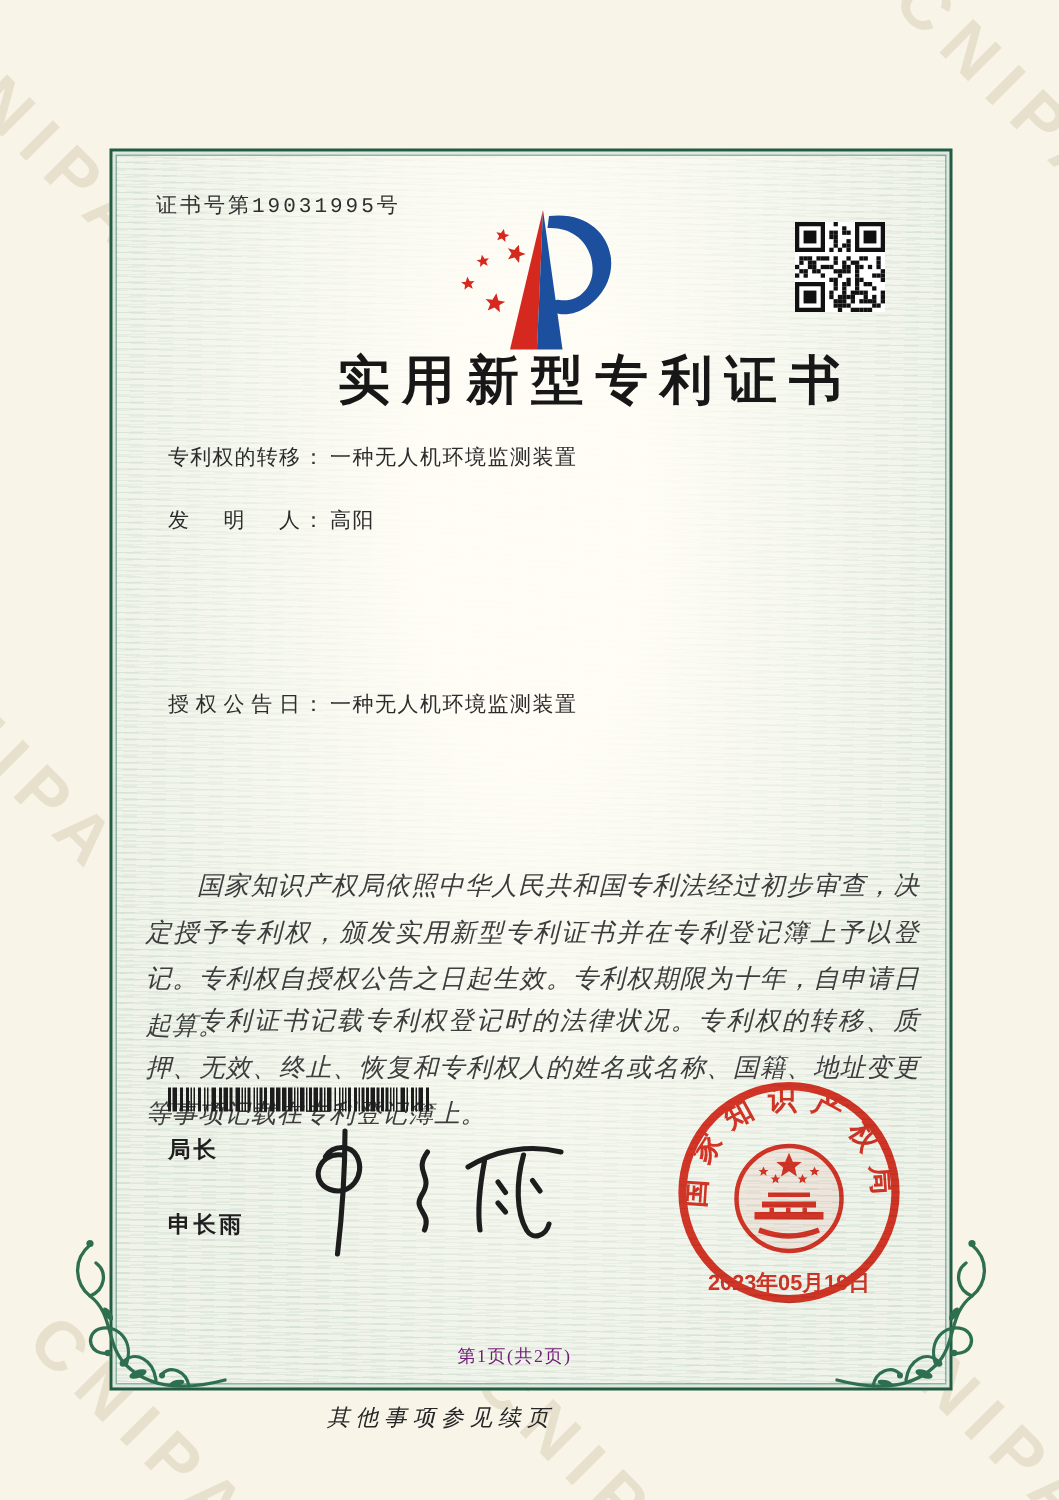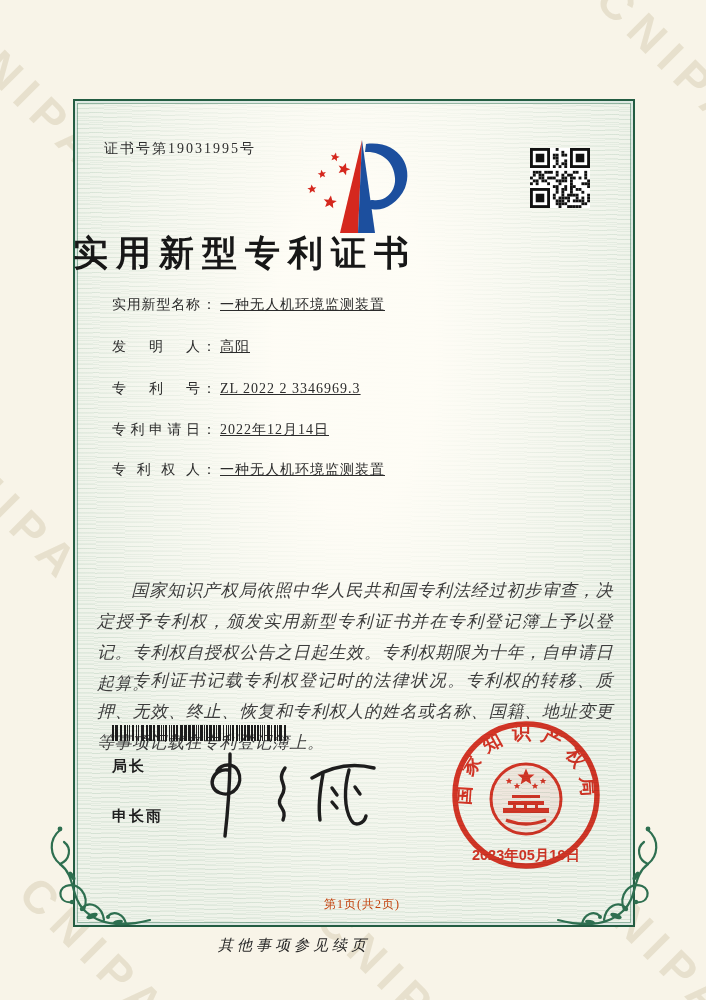--- a/index.html
+++ b/index.html
@@ -14,29 +14,29 @@
   
   .frame{position:absolute;left:73px;top:99px;width:562px;height:828px;box-sizing:border-box;
       border:2px solid #235c42;
       box-shadow:inset 0 0 0 2px rgba(255,255,255,.7), inset 0 0 0 3px rgba(70,130,100,.55);
       background-color:#eff3ea;
       background-image:
         radial-gradient(ellipse at 50% 30%, rgba(255,253,246,.95) 20%, rgba(255,253,246,0) 75%),
         repeating-linear-gradient(2deg, rgba(125,168,138,.14) 0 1px, rgba(0,0,0,0) 1px 4px),
         repeating-linear-gradient(358deg, rgba(125,168,138,.10) 0 1px, rgba(0,0,0,0) 1px 5px);}
 
-  .certno{position:absolute;left:104px;top:140px;font-size:14px;letter-spacing:2px;color:#2e2e2e;}
-  .title{position:absolute;left:73px;top:230px;width:496px;text-align:left;
+  .certno{position:absolute;left:104px;top:128px;font-size:14px;letter-spacing:2px;color:#2e2e2e;font-family:Liberation Mono, monospace;}
+  .title{position:absolute;left:73px;top:230px;width:496px;text-align:right;
       font-size:35px;font-weight:bold;letter-spacing:8px;color:#171717;}
 
   .frow{position:absolute;left:112px;font-size:14px;color:#2c2c2c;white-space:nowrap;}
   .flabel{display:inline-block;width:88px;text-align:justify;text-align-last:justify;
       -moz-text-align-last:justify;text-justify:inter-character;vertical-align:top;}
   .colon{display:inline-block;margin:0 4px 0 2px;}
-  .fval{letter-spacing:1px;text-decoration:underline;}
+  .fval{letter-spacing:1px;}
   .addrval{display:inline-block;white-space:normal;width:408px;vertical-align:top;
       letter-spacing:1px;line-height:21px;}
   .pair2{position:absolute;left:385px;top:0;}
   .pair2 .flabel{width:74px;}
 
   .law{position:absolute;left:97px;width:516px;font-size:17px;line-height:31px;color:#3d3d3d;
       font-style:italic;text-align:justify;letter-spacing:.5px;}
   .law .ind{display:inline-block;width:2em;}
 
   .barcode{position:absolute;left:112px;top:725px;width:178px;height:16px;}
@@ -44,22 +44,22 @@
 
   .dir{position:absolute;left:112px;font-family:"Liberation Sans","DejaVu Sans",sans-serif;
       font-weight:bold;font-size:15px;color:#1f1f1f;letter-spacing:2px;}
   .sig{position:absolute;left:196px;top:750px;}
 
   .seal{position:absolute;left:446px;top:715px;opacity:.93;mix-blend-mode:multiply;}
   .qr{position:absolute;left:530px;top:148px;}
   .logo{position:absolute;left:300px;top:136px;}
   .flourish{position:absolute;}
 
-  .pageno{position:absolute;left:81px;top:896px;width:562px;text-align:center;
-      font-size:12px;color:#c2410c;letter-spacing:1px;}
+  .pageno{position:absolute;left:62px;top:896px;width:562px;text-align:center;
+      font-size:12px;color:#701a75;letter-spacing:1px;}
   .footnote{position:absolute;left:0;top:936px;width:588px;text-align:center;font-size:15px;
       font-style:italic;color:#262626;letter-spacing:4px;}
 </style>
 </head>
 <body>
 
 <div class="page">
 
   <div class="wm" style="left:28px;top:95px">CNIPA</div>
   <div class="wm" style="left:262px;top:192px">CNIPA</div>
@@ -251,33 +251,27 @@
       <rect x="45" y="3" width="15" height="15" fill="#fff"></rect>
       <rect x="48" y="6" width="9" height="9" fill="#111"></rect>
       <rect x="0" y="42" width="21" height="21" fill="#111"></rect>
       <rect x="3" y="45" width="15" height="15" fill="#fff"></rect>
       <rect x="6" y="48" width="9" height="9" fill="#111"></rect>
     </svg>
 
   <div class="title">实用新型专利证书</div>
 
   <div class="frow" style="top:296px">
-    <span class="flabel">实用新型名称</span><span class="colon">：</span><span class="fval">一种无人机环境监测装置</span>
+    <span class="flabel">专利权的转移</span><span class="colon">：</span><span class="fval">一种无人机环境监测装置</span>
   </div>
   <div class="frow" style="top:338px">
     <span class="flabel">发明人</span><span class="colon">：</span><span class="fval">高阳</span>
   </div>
-  <div class="frow" style="top:380px">
-    <span class="flabel">专利号</span><span class="colon">：</span><span class="fval">ZL 2022 2 3346969.3</span>
-  </div>
-  <div class="frow" style="top:421px">
-    <span class="flabel">专利申请日</span><span class="colon">：</span><span class="fval">2022年12月14日</span>
-  </div>
   <div class="frow" style="top:461px">
-    <span class="flabel">专利权人</span><span class="colon">：</span><span class="fval">一种无人机环境监测装置</span>
+    <span class="flabel">授权公告日</span><span class="colon">：</span><span class="fval">一种无人机环境监测装置</span>
   </div>
 
   <div class="law" style="top:575px"><span class="ind"></span><span>国家知识产权局依照中华人民共和国专利法经过初步审查，决定授予专利权，颁发实用新型专利证书并在专利登记簿上予以登记。专利权自授权公告之日起生效。专利权期限为十年，自申请日起算。</span></div>
   <div class="law" style="top:665px"><span class="ind"></span><span>专利证书记载专利权登记时的法律状况。专利权的转移、质押、无效、终止、恢复和专利权人的姓名或名称、国籍、地址变更等事项记载在专利登记簿上。</span></div>
 
   <div class="barcode" id="barcode">
       <i style="left:0px;width:2px"></i>
       <i style="left:3px;width:3px"></i>
       <i style="left:8px;width:2px"></i>
       <i style="left:12px;width:2px"></i>

